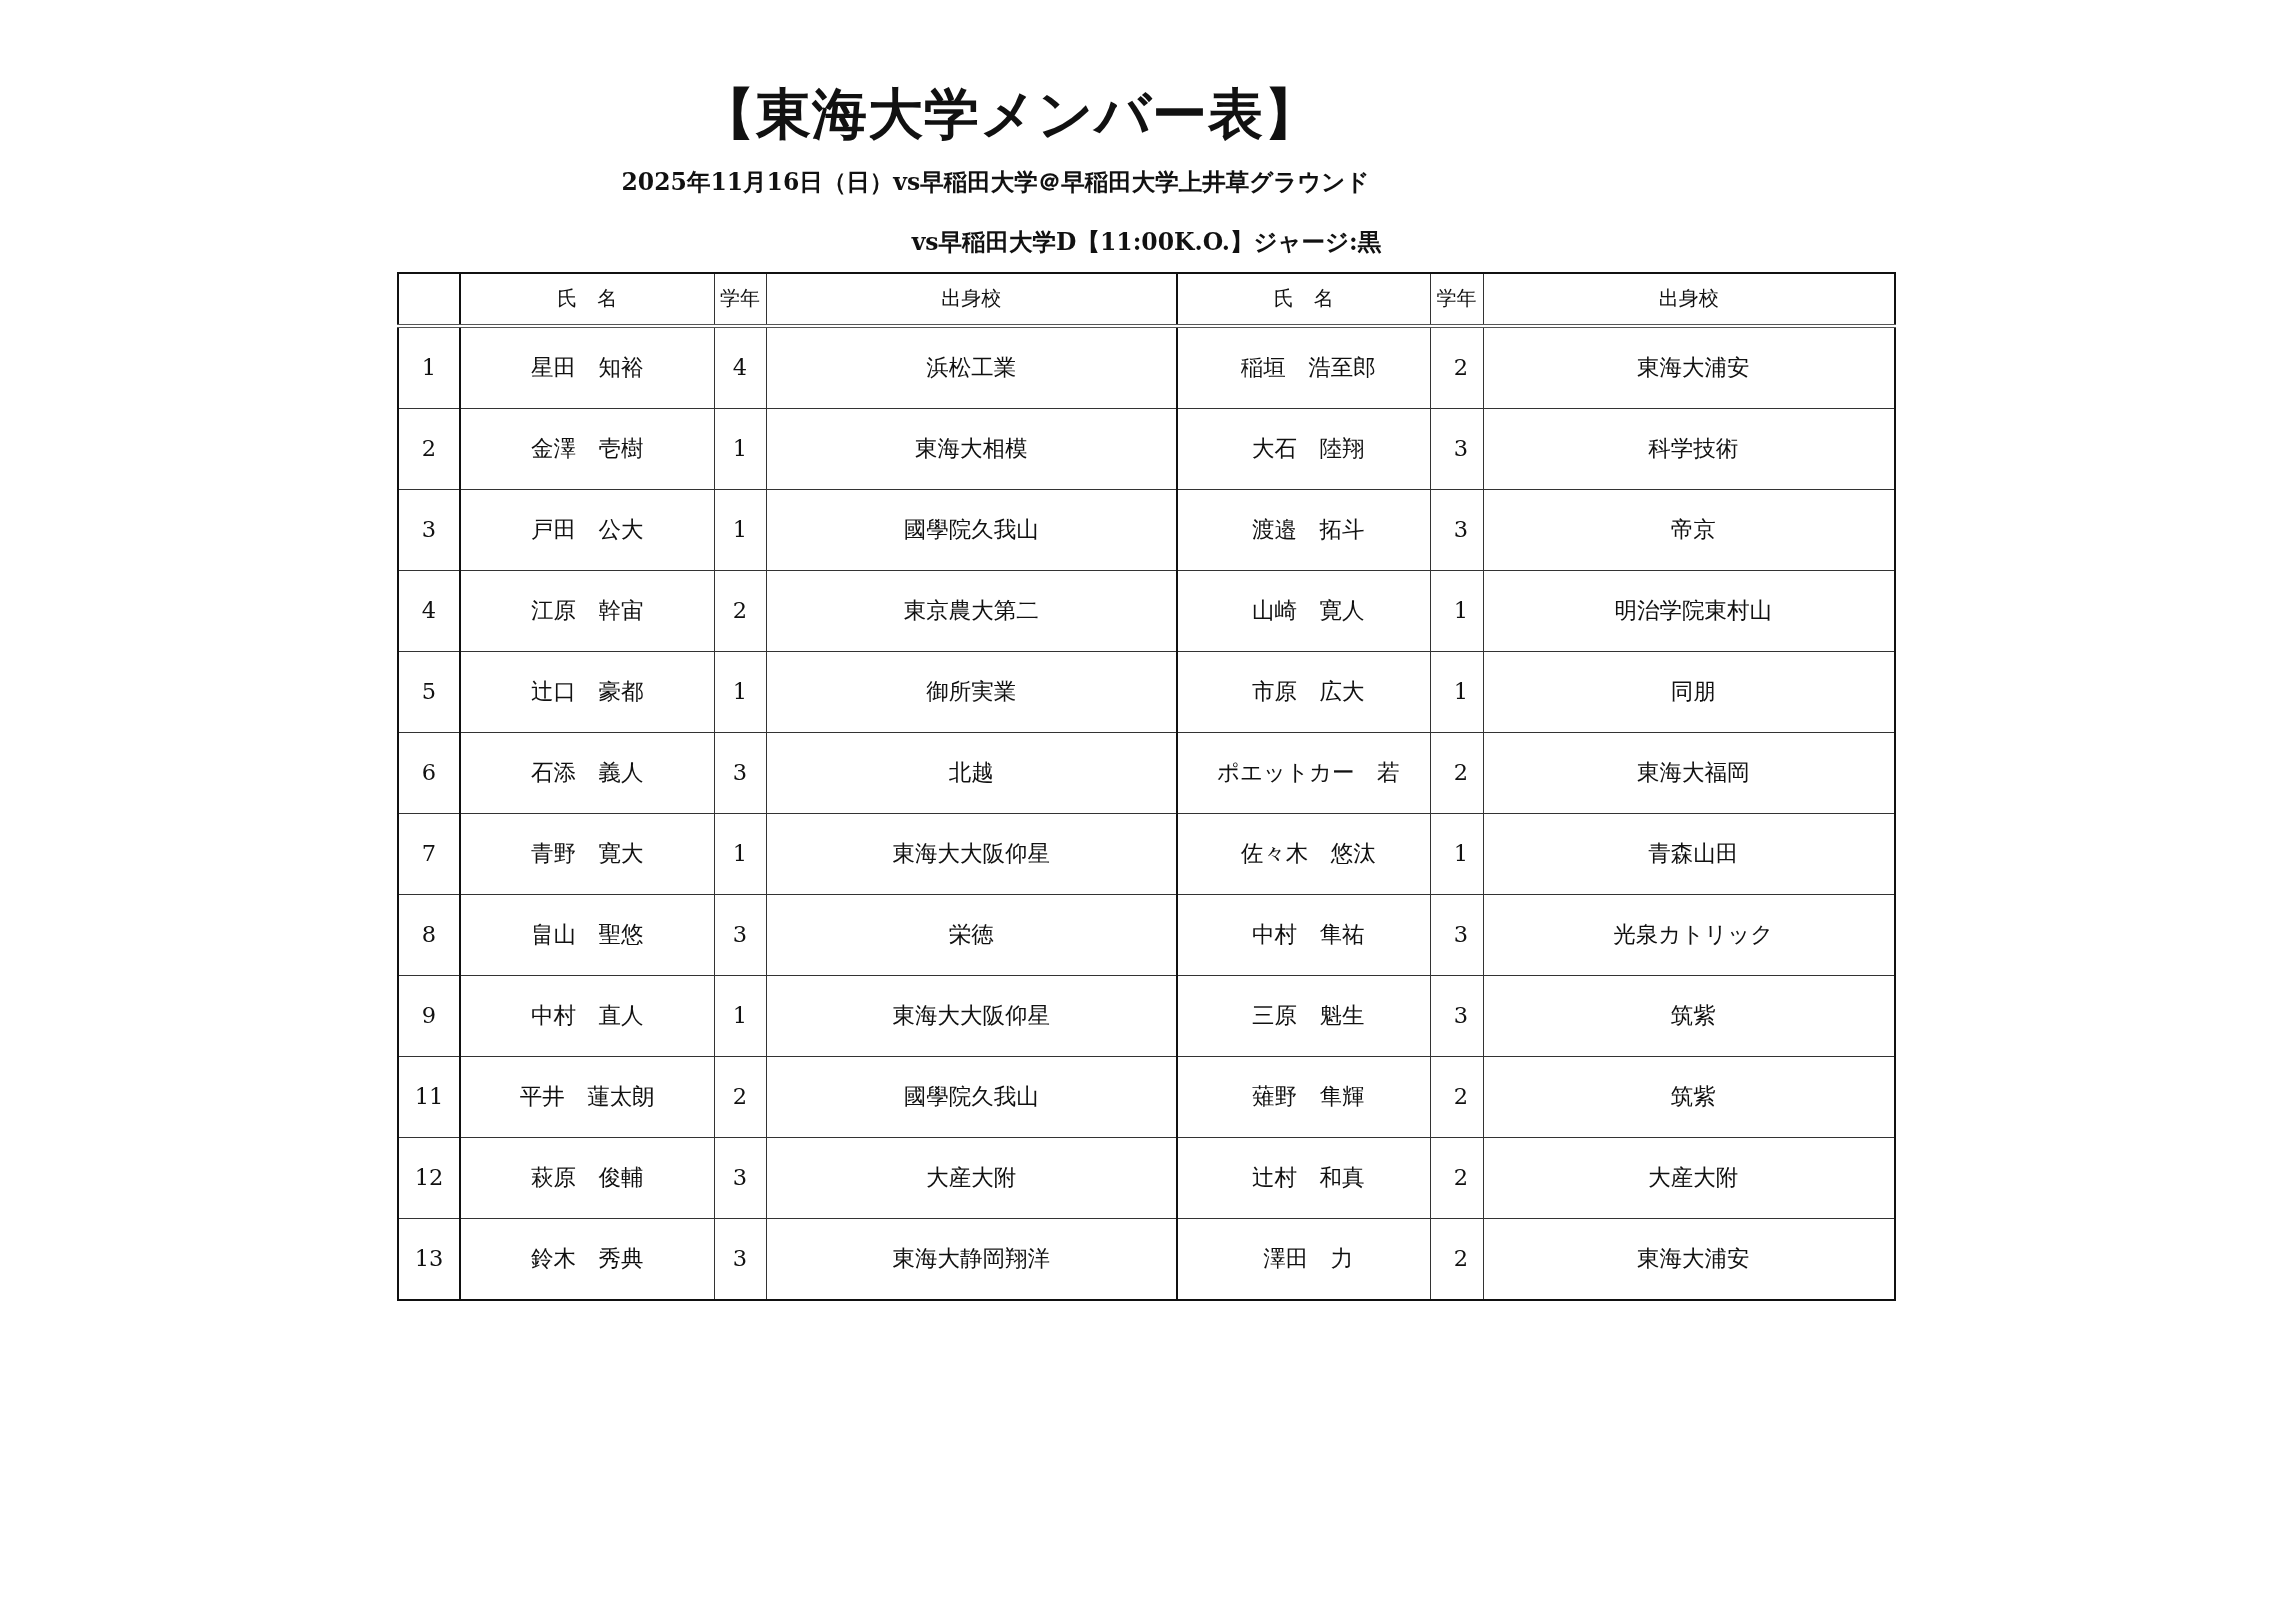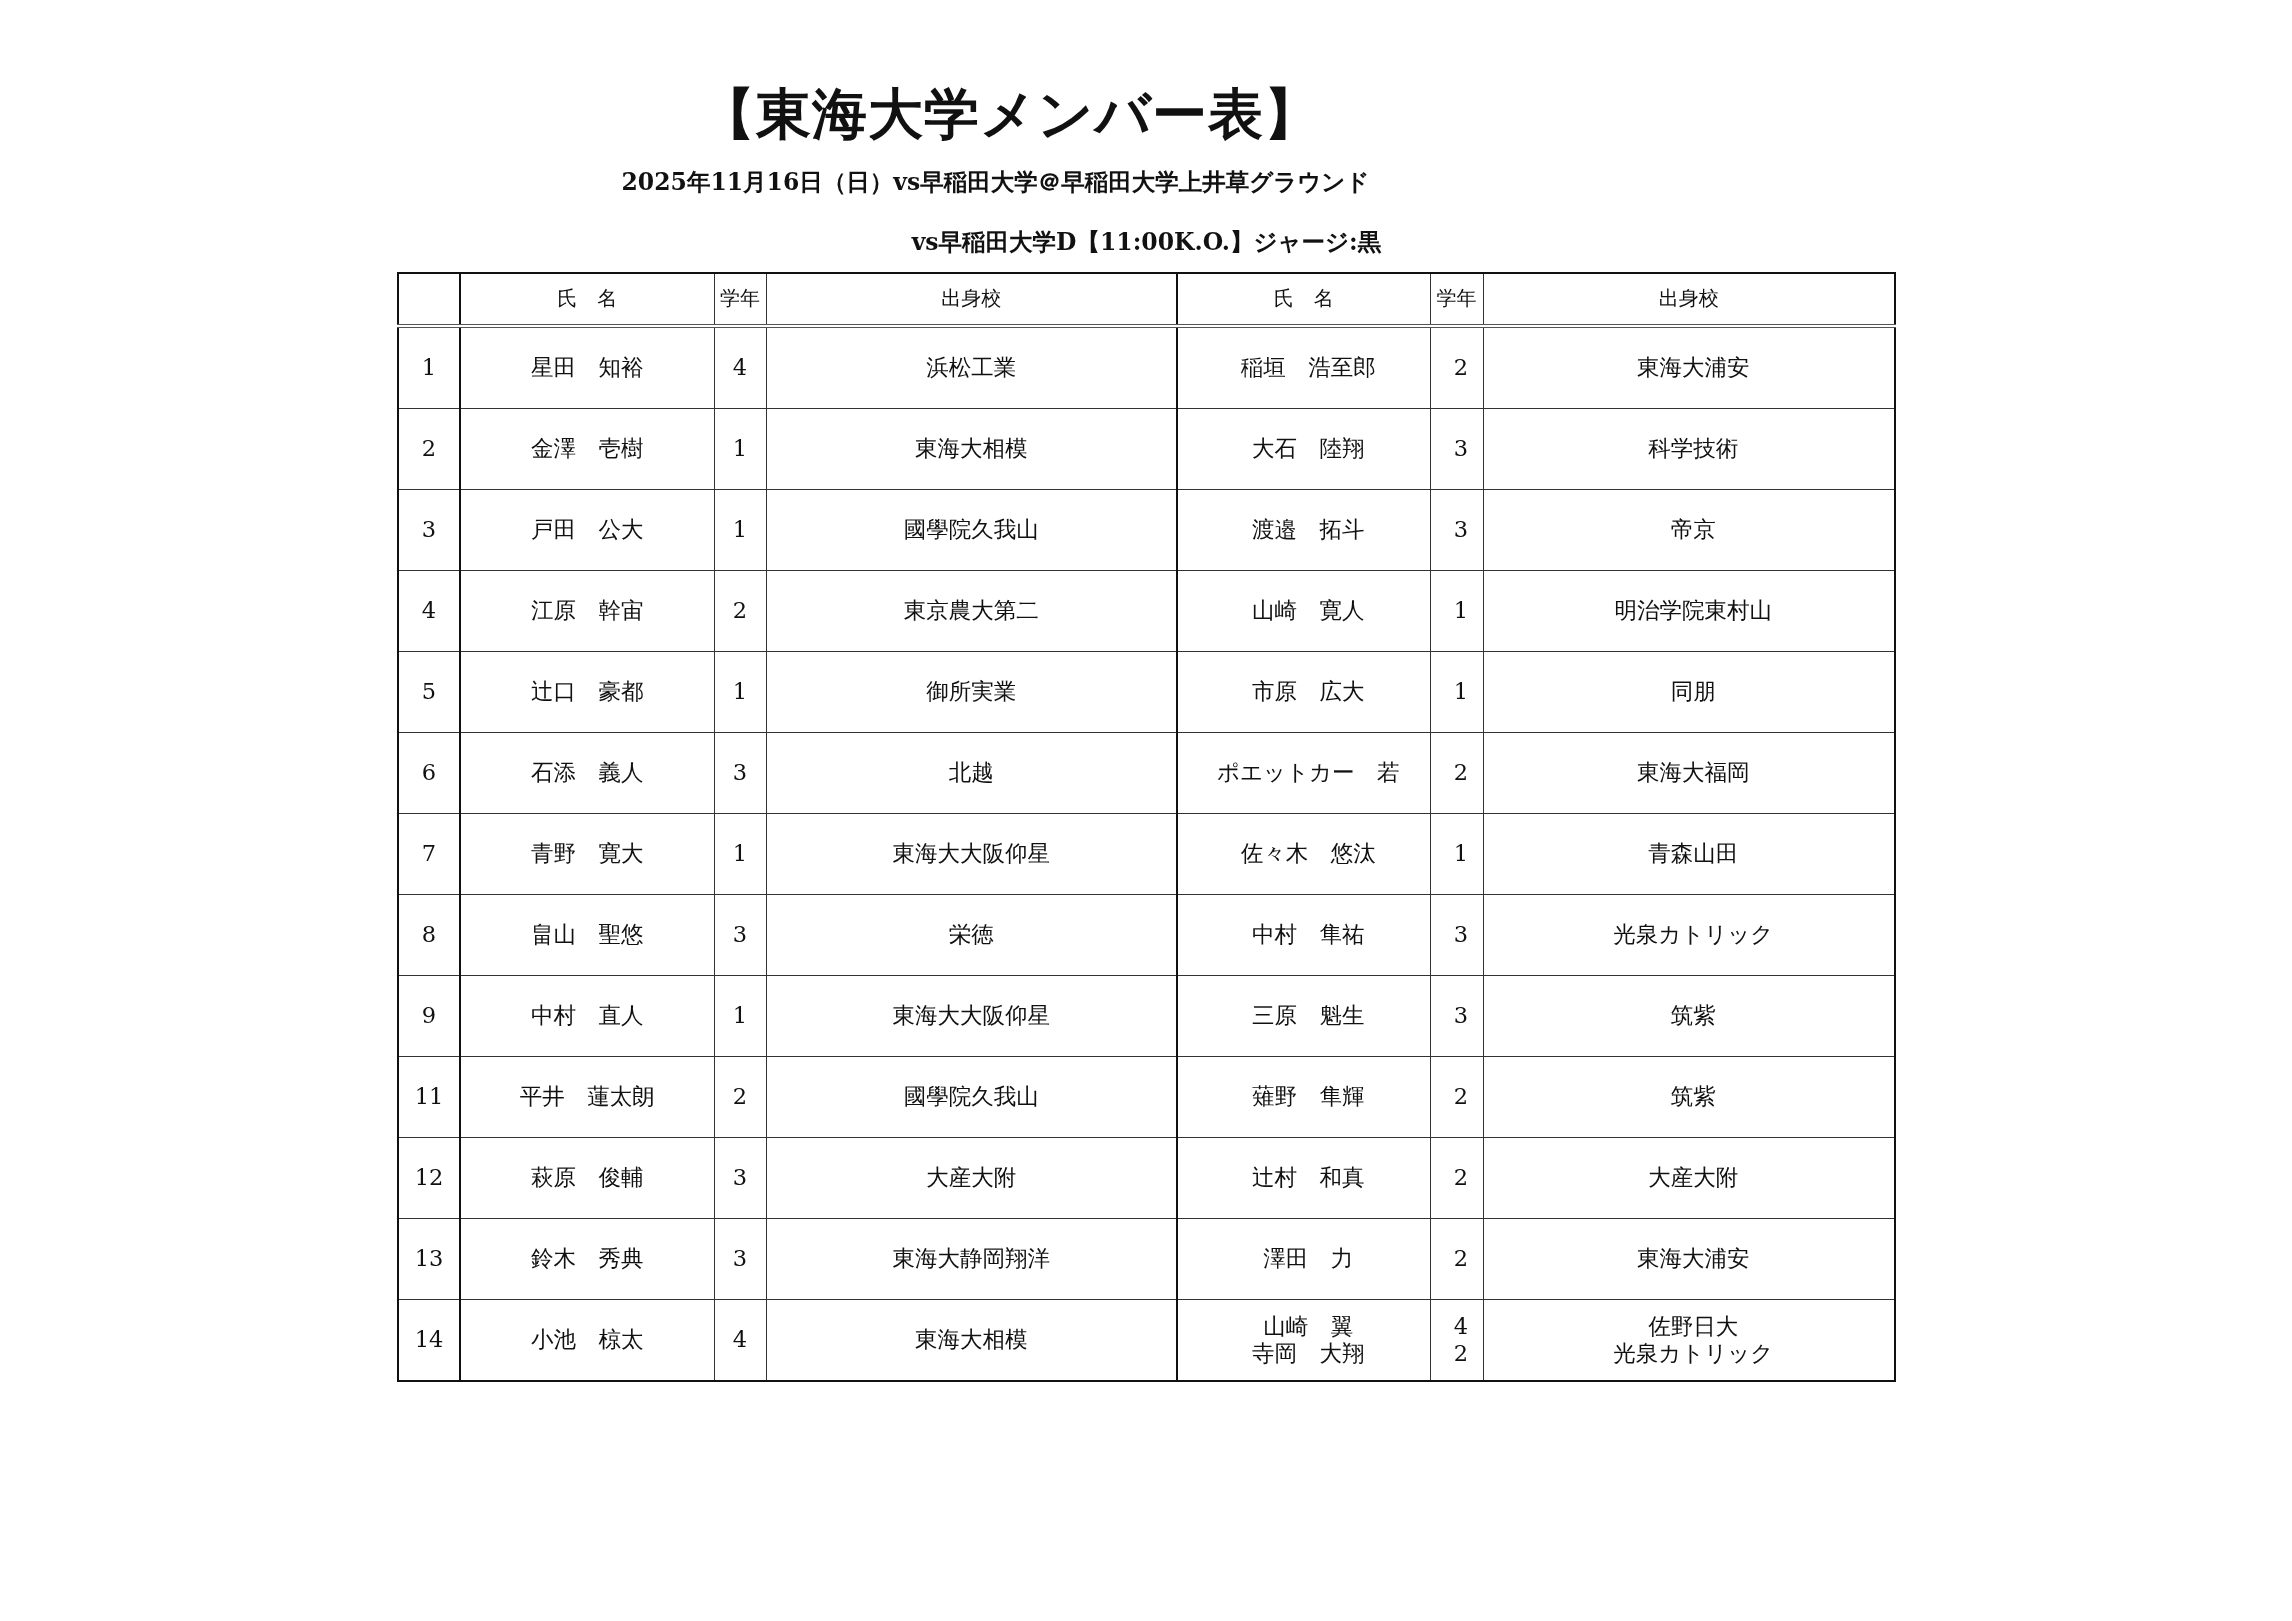--- a/index.html
+++ b/index.html
@@ -245,33 +245,15 @@
         <td class="thick-left stack">
           <span>澤田　力</span>
         </td>
         <td class="stack">
           <span>2</span>
         </td>
         <td class="stack">
           <span>東海大浦安</span>
         </td>
       </tr>
-      <tr>
-        <td class="no-cell">14</td>
-        <td>小池　椋太</td>
-        <td>4</td>
-        <td>東海大相模</td>
-        <td class="thick-left stack">
-          <span>山崎　翼</span>
-          <span>寺岡　大翔</span>
-        </td>
-        <td class="stack">
-          <span>4</span>
-          <span>2</span>
-        </td>
-        <td class="stack">
-          <span>佐野日大</span>
-          <span>光泉カトリック</span>
-        </td>
-      </tr>
     </tbody>
 </table>
 
 
 </body></html>

